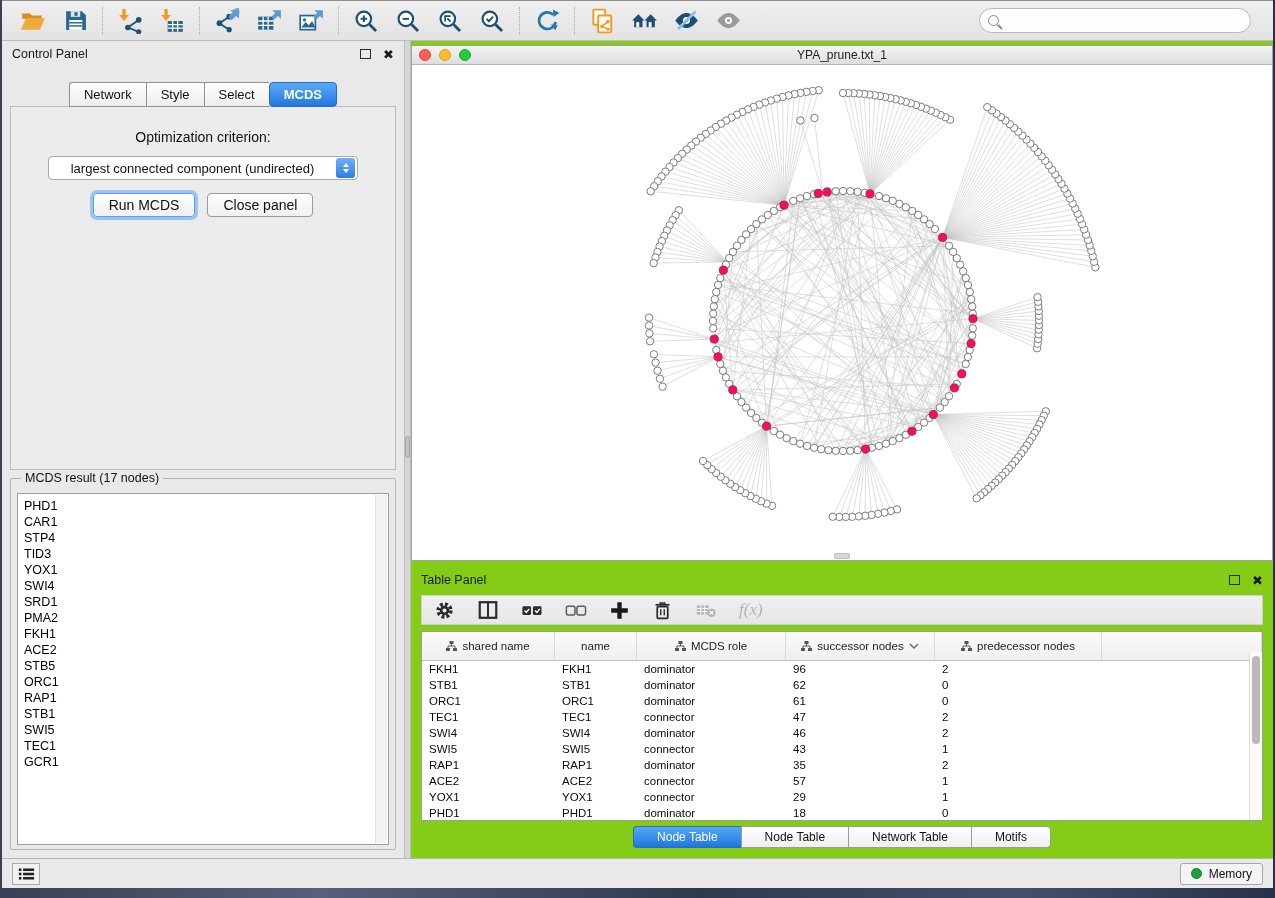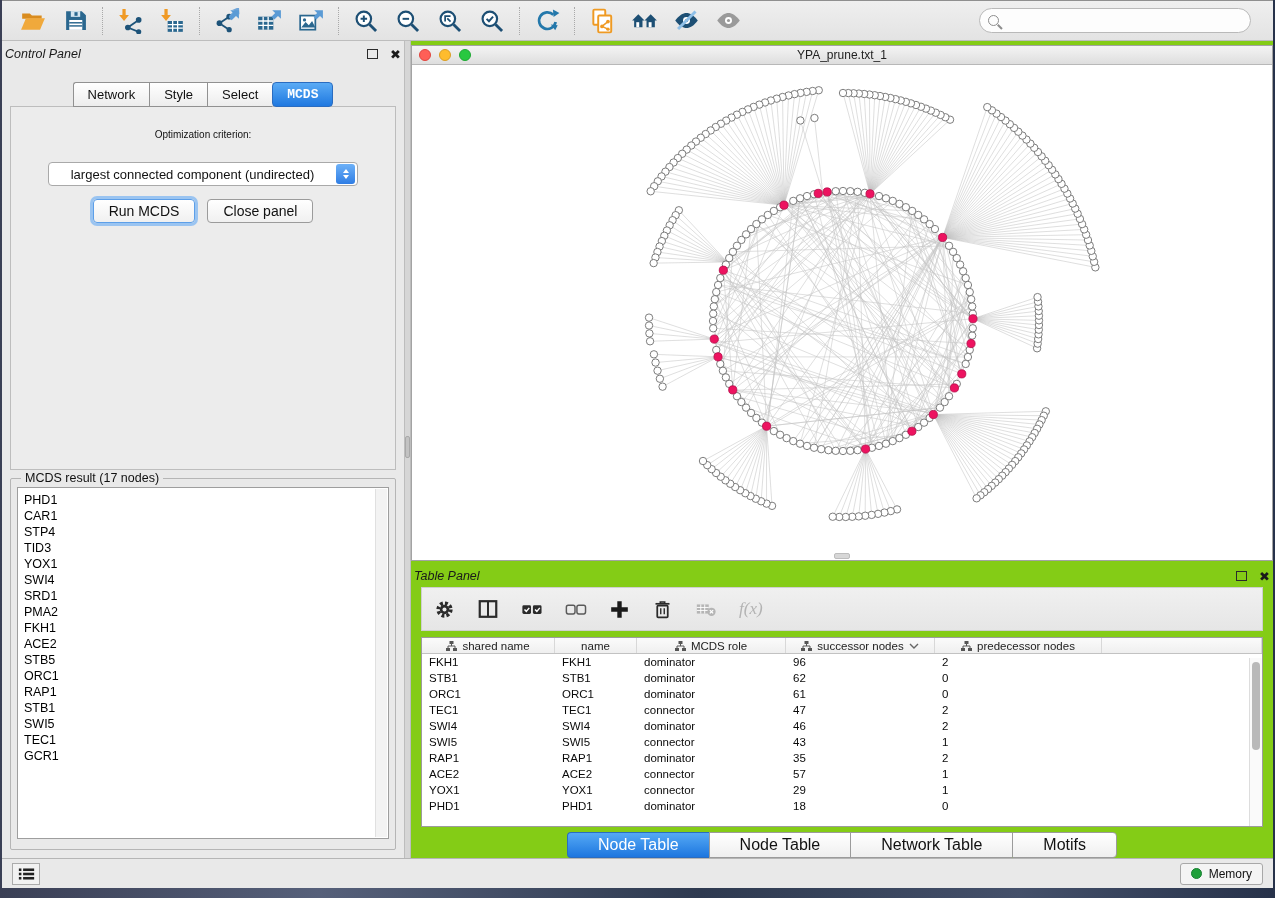--- a/index.html
+++ b/index.html
@@ -22,49 +22,49 @@
   .mag { width:11px; height:11px; border:1.6px solid #8d8d8d; border-radius:50%;
     position:relative; margin-right:6px; flex:0 0 auto; }
   .mag::after { content:""; position:absolute; width:6px; height:1.6px; background:#8d8d8d;
     transform:rotate(45deg); left:8px; top:10px; }
 
   
   .content { flex:1 1 auto; display:flex; min-height:0; }
 
   
   .cpanel { width:402px; flex:0 0 auto; background:#e9e9e9; display:flex; flex-direction:column; }
-  .panel-head { height:26px; display:flex; align-items:center; padding:0 3px; font-size:12.5px; color:#1a1a1a;font-style:italic; }
+  .panel-head { height:26px; display:flex; align-items:center; padding:0 10px; font-size:12.5px; color:#1a1a1a; }
   .panel-head .sp { flex:1; }
   .ico-float { width:11px; height:10px; border:1.6px solid #2b2b2b; margin-right:12px; cursor:pointer; }
   .ico-close { font-size:13px; font-weight:bold; color:#1a1a1a; cursor:pointer; line-height:1; }
   .tabs-row { display:flex; justify-content:center; margin-top:15px; position:relative; z-index:2; }
   .jtab { font-size:13px; padding:4px 14px; background:linear-gradient(#ffffff,#ededed);
     border:1px solid #919191; border-right:none; cursor:pointer; color:#111; }
   .jtab:first-child { border-radius:3px 0 0 0; }
-  .jtab:last-child { border-right:1px solid #919191;font-family:Liberation Mono, monospace; }
+  .jtab:last-child { border-right:1px solid #919191; }
   .jtab.active { background:linear-gradient(#5aabf5,#1f78e0); color:#fff; border:1px solid #2a6cc0;
     border-radius:4px; font-weight:bold; }
   .cp-box { margin:-1px 8px 0 8px; background:#ececec; border:1px solid #bdbdbd; height:364px;
     padding-top:22px; text-align:center; }
-  .crit-label { font-size:10px; color:#111; margin-bottom:22px; }
+  .crit-label { font-size:14px; color:#111; margin-bottom:11px; }
   .selectbox { width:310px; height:24px; margin:0 auto; background:#fff; border:1px solid #a9a9a9;
     border-radius:4px; display:flex; align-items:center; cursor:pointer; }
   .selectbox .val { flex:1; font-size:13px; padding:0 8px; white-space:nowrap; color:#111; }
   .stepper { width:19px; height:20px; margin-right:2px; border-radius:3px;
     background:linear-gradient(#6db1f8,#2f7de4); display:flex; flex-direction:column;
     align-items:center; justify-content:center; gap:2px; }
   .stepper i { width:0; height:0; border-left:3.5px solid transparent; border-right:3.5px solid transparent; }
   .stepper .up { border-bottom:4px solid #fff; }
   .stepper .dn { border-top:4px solid #fff; }
   .btn-row { margin-top:13px; display:flex; justify-content:center; gap:12px; }
   .jbtn { font-size:14px; padding:3px 15px; background:linear-gradient(#ffffff,#f0f0f0);
     border:1px solid #9b9b9b; border-radius:4px; cursor:pointer; color:#111; }
   .jbtn.focus { box-shadow:0 0 0 3px rgba(110,175,245,.65); border-color:#5d9fe8; }
   .fieldset { margin:8px 8px 0 8px; border:1px solid #b5b5b5; border-radius:2px; position:relative;
-    padding:8px 6px 6px 6px; height:372px; }
+    padding:14px 6px 6px 6px; height:372px; }
   .fieldset .legend { position:absolute; top:-8px; left:10px; background:#e9e9e9; padding:0 4px;
     font-size:12.5px; color:#111; }
   .mcds-list { background:#fff; border:1px solid #9e9e9e; height:352px; overflow:hidden;
     position:relative; padding:4px 0 0 6px; }
   .mcds-list .item { font-size:12.5px; line-height:16px; color:#000; }
   .list-track { position:absolute; top:1px; right:1px; bottom:1px; width:12px; background:#f3f3f3;
     border-left:1px solid #e0e0e0; }
 
   
   .vsplit { width:7px; flex:0 0 auto; background:#d6d6d6; border-left:1px solid #bdbdbd;
@@ -84,37 +84,37 @@
   .tl.grn { background:#28c840; border:1px solid #1da832; }
   .net-title .title { position:absolute; left:0; right:0; text-align:center; font-size:12px; color:#222; }
   .netcanvas { flex:1; position:relative; background:#fff; overflow:hidden; }
   .netcanvas svg { position:absolute; inset:0; }
   .hknob { position:absolute; bottom:1px; left:50%; margin-left:-8px; width:16px; height:6px;
     background:#d7d7d7; border:1px solid #bdbdbd; border-radius:2px; }
   .hsplit { height:6px; flex:0 0 auto; cursor:row-resize; }
 
   
   .tpanel { flex:1 1 auto; display:flex; flex-direction:column; min-height:0; }
-  .ttoolbar { height:44px; background:linear-gradient(#f0f0f0,#e6e6e6); border:1px solid #cfcfcf;
+  .ttoolbar { height:30px; background:linear-gradient(#f0f0f0,#e6e6e6); border:1px solid #cfcfcf;
     margin:2px 10px 0 10px; display:flex; align-items:center; padding:0 12px; gap:22px; flex:0 0 auto; }
   .tico { border:none; background:transparent; display:flex; align-items:center; cursor:pointer; }
   .fx { font-family:"Liberation Serif","DejaVu Serif",serif; font-style:italic; font-size:17px; color:#b3b3b3; }
   .tablewrap { margin:6px 10px 0 10px; border:1px solid #9c9c9c; background:#fff; height:190px;
     position:relative; overflow:hidden; flex:0 0 auto; }
-  .thead { display:flex; height:16px; border-bottom:1px solid #c2c2c2; }
+  .thead { display:flex; height:29px; border-bottom:1px solid #c2c2c2; }
   .th { background:linear-gradient(#fbfbfb,#efefef); border-right:1px solid #d8d8d8; font-size:11.5px;
     color:#222; display:flex; align-items:center; justify-content:center; gap:5px; cursor:pointer; }
   .trow { display:flex; height:16px; }
   .td { font-size:11.5px; color:#0a0a0a; line-height:16px; padding-left:7px; white-space:nowrap; overflow:hidden; }
   .td.num { padding-right:16px; }
   .vtrack { position:absolute; top:20px; right:0; bottom:0; width:13px; background:#fafafa;
     border-left:1px solid #dddddd; }
   .vthumb { position:absolute; top:4px; left:2px; width:8px; height:88px; background:#b9b9b9; border-radius:5px; }
   .ttabs { display:flex; justify-content:center; margin-top:5px; flex:0 0 auto; }
-  .ttab { font-size:16px; padding:3px 30px; background:linear-gradient(#ffffff,#efefef);
+  .ttab { font-size:12px; padding:3px 23px; background:linear-gradient(#ffffff,#efefef);
     border:1px solid #9b9b9b; border-right:none; cursor:pointer; color:#111; }
   .ttab:first-child { border-radius:4px 0 0 4px; }
   .ttab:last-child { border-right:1px solid #9b9b9b; border-radius:0 4px 4px 0; }
   .ttab.active { background:linear-gradient(#55a9f5,#1d76df); color:#fff; border-color:#2a6cc0; }
 
   
   .statusbar { height:30px; flex:0 0 auto; border-top:1px solid #b5b5b5; background:#e9e9e9;
     display:flex; align-items:center; padding:0 10px; }
   .sb-left { width:28px; height:22px; background:#f2f2f2; border:1px solid #ababab;
     display:flex; align-items:center; justify-content:center; cursor:pointer; }

